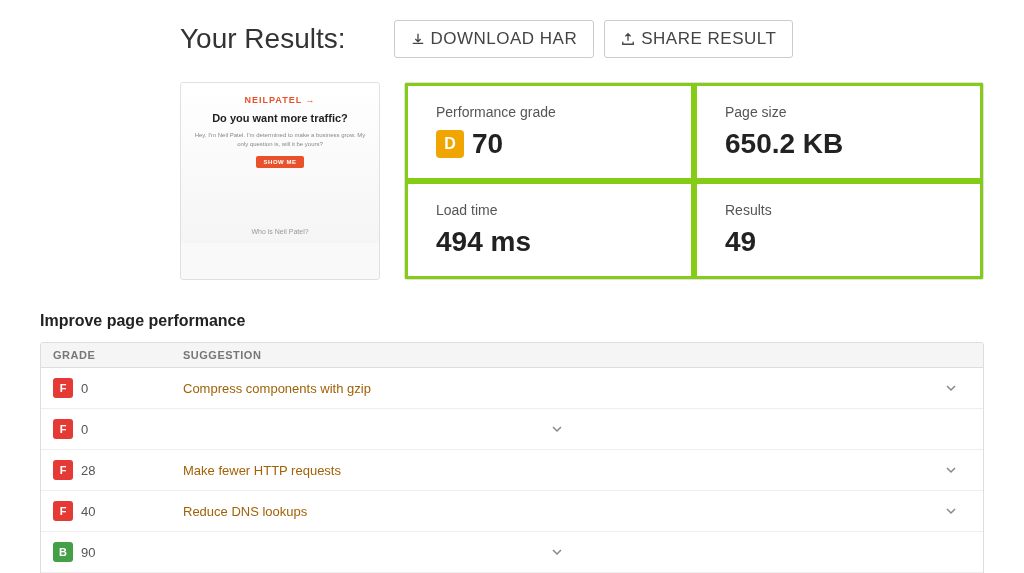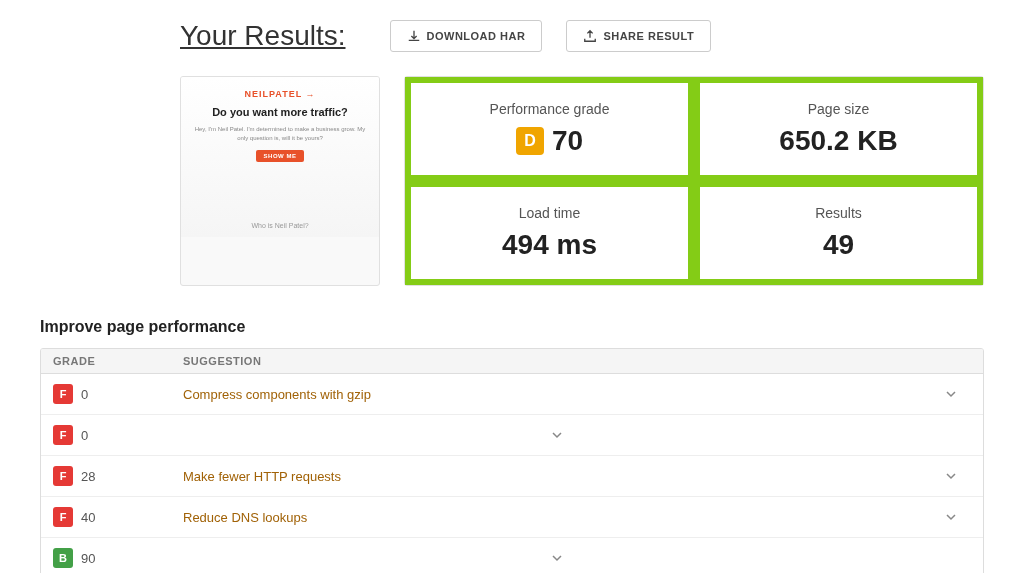--- a/index.html
+++ b/index.html
@@ -13,42 +13,40 @@
       display: flex;
       align-items: center;
       justify-content: flex-start;
       margin-bottom: 24px;
       padding-left: 140px;
     }
     .page-title {
       font-size: 28px;
       font-weight: 300;
       color: #333;
-      margin-right: 30px;
-      text-decoration: underline;
+      margin-right: 48px;
     }
     .toolbar-buttons {
       display: flex;
       gap: 10px;
     }
     .toolbar-btn {
       display: flex;
       align-items: center;
       gap: 6px;
       padding: 8px 16px;
       border: 1.5px solid #ccc;
       background: #fff;
       border-radius: 3px;
-      font-size: 11px;
-      font-weight: 700;
+      font-size: 17px;
+      font-weight: 400;
       letter-spacing: 0.5px;
       color: #444;
       cursor: pointer;
       text-transform: uppercase;
-      margin-left: 14px;
     }
     .toolbar-btn svg { width: 14px; height: 14px; }
 
     .results-grid {
       display: flex;
       gap: 24px;
       margin-bottom: 32px;
       padding-left: 140px;
     }
     .screenshot-card {
@@ -111,24 +109,24 @@
       display: grid;
       grid-template-columns: 1fr 1fr;
       grid-template-rows: 1fr 1fr;
       gap: 0;
       border: 1px solid #e0e0e0;
       border-radius: 3px;
       flex: 1;
     }
     .metric-card {
       padding: 18px 28px;
-      border: 6px solid #84cc16;
+      border: 3px solid #84cc16;
       display: flex;
       flex-direction: column;
-      align-items: center;
+      align-items: flex-start;
       justify-content: center;
       background: #fff;
     }
     .metric-label {
       font-size: 14px;
       color: #555;
       margin-bottom: 8px;
       font-weight: 400;
     }
     .metric-value {

